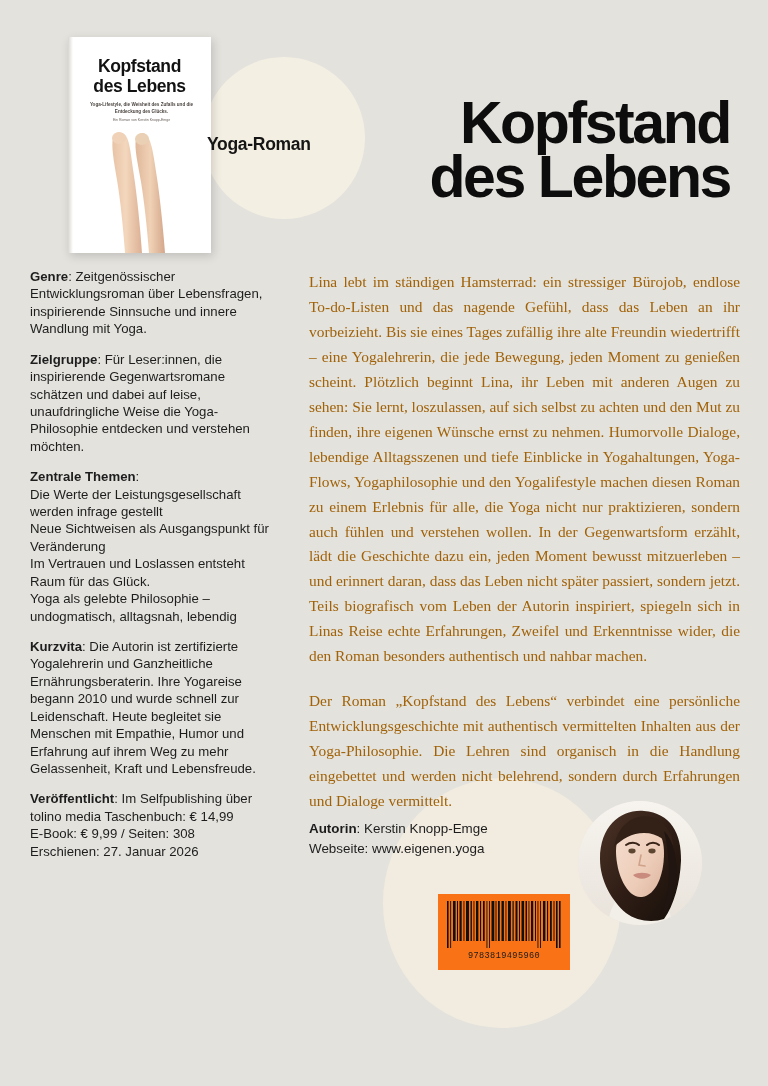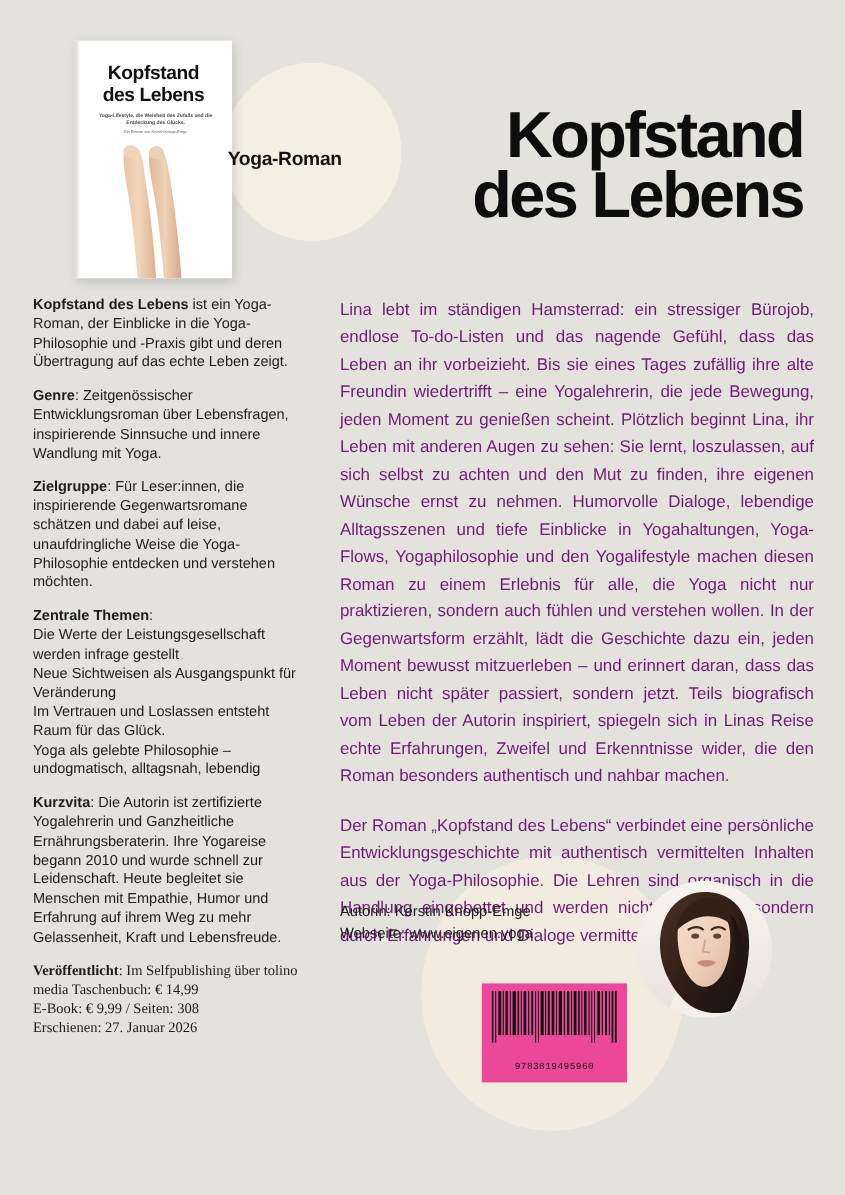--- a/index.html
+++ b/index.html
@@ -139,59 +139,59 @@
     top: 268px;
     width: 248px;
     z-index: 4;
     color: #1d1d1d;
     font-size: 13.2px;
     line-height: 1.32;
   }
   .left-col p {
     margin: 0 0 13px 0;
   }
-  .left-col p:last-child { margin-bottom: 0; font-family: Liberation Serif, serif; }
+  .left-col p:last-child { margin-bottom: 0; }
   .left-col b { font-weight: 700; }
 
   
   .right-col {
     position: absolute;
     left: 309px;
     top: 270px;
     width: 431px;
     z-index: 4;
-    font-family: Liberation Sans, sans-serif;
+    font-family: Liberation Serif, serif;
     font-size: 15.4px;
     line-height: 1.62;
     text-align: justify;
-    color: #701a75;
+    color: #a16207;
   }
   .right-col p { margin: 0 0 20px 0; }
   .right-col p:last-child { margin-bottom: 0; }
 
   
   .contact {
     position: absolute;
     left: 309px;
     top: 819px;
     z-index: 4;
     font-size: 13.4px;
     line-height: 1.52;
     color: #1d1d1d;
   }
-  .contact b { font-weight: 400; }
+  .contact b { font-weight: 700; }
 
   
   .barcode-box {
     position: absolute;
     left: 438px;
     top: 894px;
     width: 132px;
-    height: 90px;
-    background: #ec4899;
+    height: 76px;
+    background: #f97316;
     z-index: 4;
     padding: 0;
   }
   .barcode-bars {
     position: absolute;
     left: 9px;
     top: 7px;
     width: 114px;
     height: 47px;
   }
@@ -256,21 +256,20 @@
     </svg>
   </div>
 
   <div class="kicker">Yoga-Roman</div>
   <div class="headline">
     <span>Kopfstand</span>
     <span class="l2">des Lebens</span>
   </div>
 
   <div class="left-col">
-    <p><b>Kopfstand des Lebens</b><span> ist ein Yoga-Roman, der Einblicke in die Yoga-Philosophie und -Praxis gibt und deren Übertragung auf das echte Leben zeigt.</span></p>
     <p><b>Genre</b><span>: Zeitgenössischer Entwicklungsroman über Lebensfragen, inspirierende Sinnsuche und innere Wandlung mit Yoga.</span></p>
     <p><b>Zielgruppe</b><span>: Für Leser:innen, die inspirierende Gegenwartsromane schätzen und dabei auf leise, unaufdringliche Weise die Yoga-Philosophie entdecken und verstehen möchten.</span></p>
     <p style="white-space:pre-line"><b>Zentrale Themen</b><span>:
 Die Werte der Leistungsgesellschaft werden infrage gestellt
 Neue Sichtweisen als Ausgangspunkt für Veränderung
 Im Vertrauen und Loslassen entsteht Raum für das Glück.
 Yoga als gelebte Philosophie – undogmatisch, alltagsnah, lebendig</span></p>
     <p><b>Kurzvita</b><span>: Die Autorin ist zertifizierte Yogalehrerin und Ganzheitliche Ernährungsberaterin. Ihre Yogareise begann 2010 und wurde schnell zur Leidenschaft. Heute begleitet sie Menschen mit Empathie, Humor und Erfahrung auf ihrem Weg zu mehr Gelassenheit, Kraft und Lebensfreude.</span></p>
     <p style="white-space:pre-line"><b>Veröffentlicht</b><span>: Im Selfpublishing über tolino media Taschenbuch: € 14,99
 E-Book: € 9,99 / Seiten: 308

